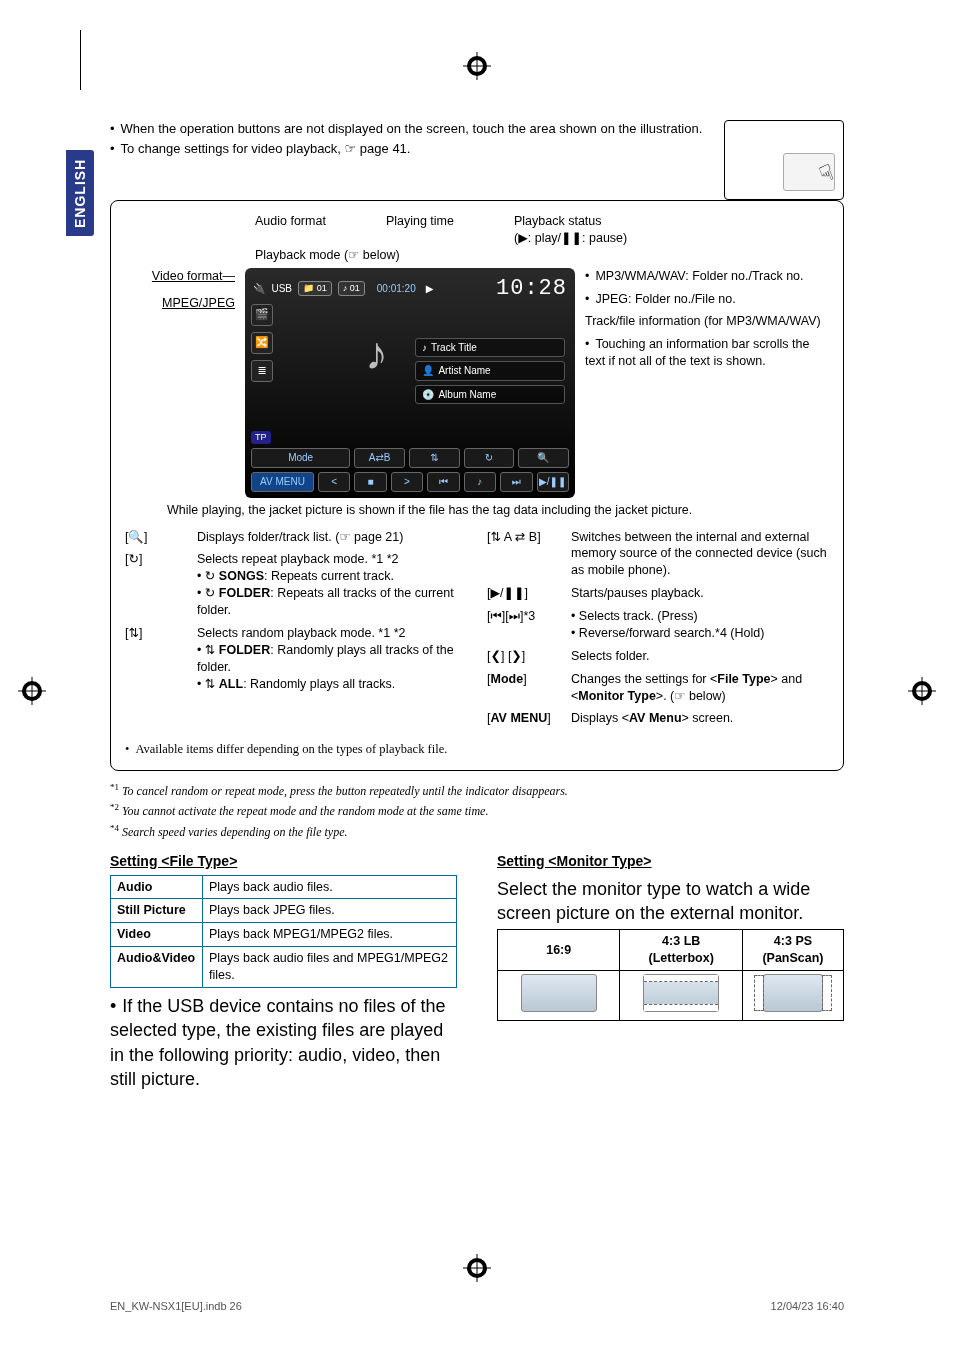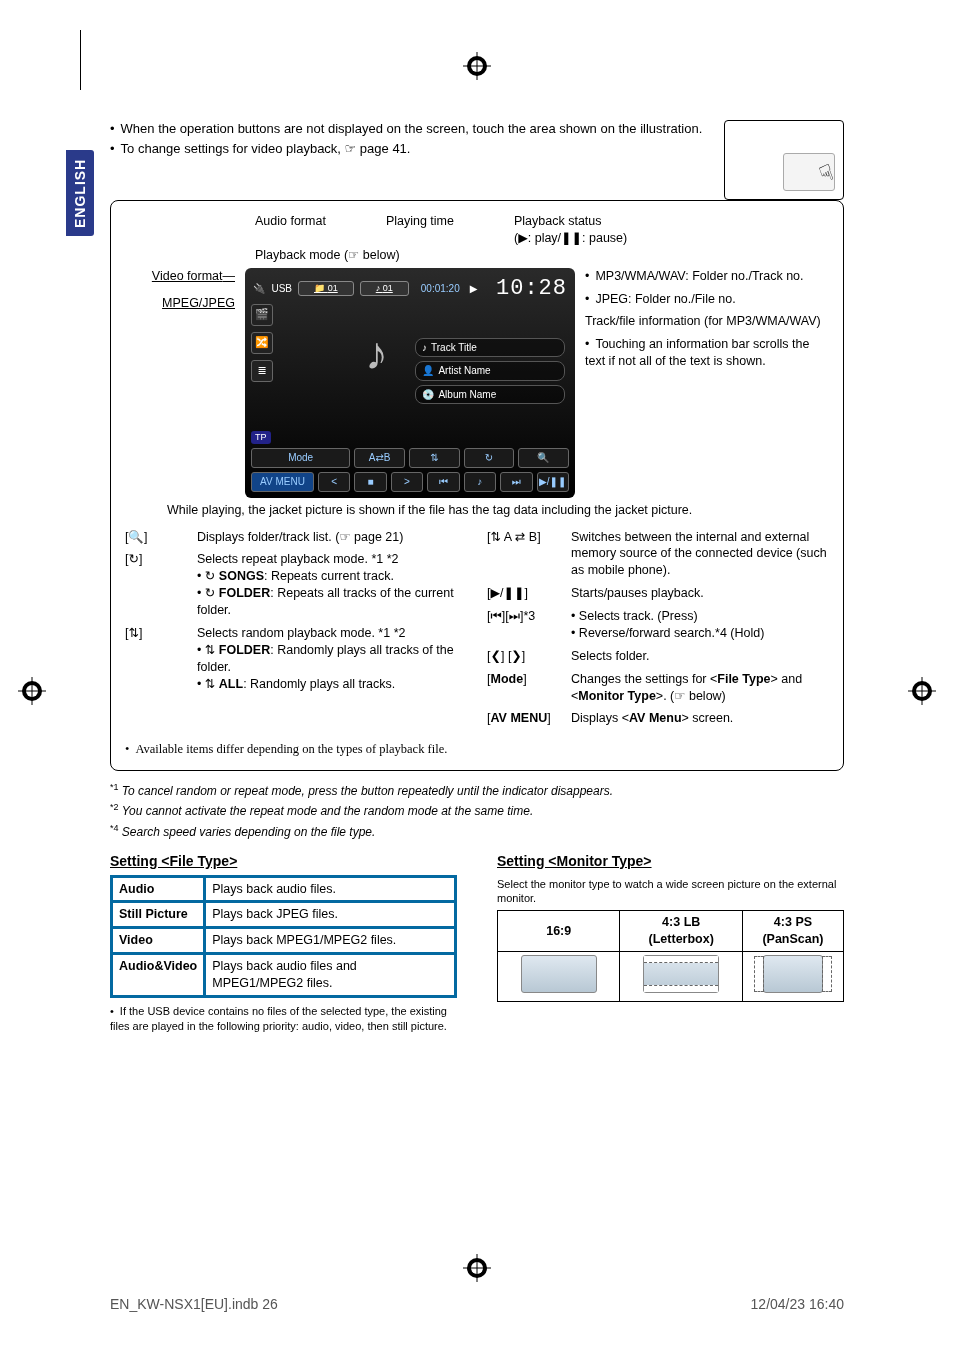--- a/index.html
+++ b/index.html
@@ -73,27 +73,27 @@
   .left-callouts div { margin-bottom:10px;text-decoration:underline; }
 
   .player-mock {
     width: 330px; height: 230px;
     background: linear-gradient(#2a2a2a,#000);
     border-radius: 6px; color:#fff; font-size:10px;
     position: relative;
     flex-shrink:0;
   }
   .pm-top { display:flex; align-items:center; gap:6px; padding:6px 8px 2px 8px; }
-  .pm-chip { background:#333; border:1px solid #888; border-radius:3px; padding:0 15px; font-size:9px;text-decoration:underline; }
+  .pm-chip { background:#333; border:1px solid #888; border-radius:3px; padding:0 4px; font-size:9px; }
   .pm-time { margin-left:auto; font-family: "Courier New", monospace; font-size:22px; letter-spacing:1px; }
   .pm-left-icons { position:absolute; left:6px; top:36px; display:flex; flex-direction:column; gap:6px; }
   .pm-left-icons div { width:22px; height:22px; background:#222; border:1px solid #666; border-radius:3px; display:flex; align-items:center; justify-content:center; font-size:11px;}
   .pm-note { font-size:46px; position:absolute; left:120px; top:54px; color:#bbb; }
   .pm-info { position:absolute; right:10px; top:70px; width:150px; }
-  .pm-info div { background:rgba(0,0,0,.4); border:1px solid #555; border-radius:8px; padding:2px 6px; margin-bottom:4px; font-size:10px;}
+  .pm-info div { background:rgba(0,0,0,.4); border:1px solid #555; border-radius:3px; padding:2px 6px; margin-bottom:4px; font-size:10px;}
   .pm-info div::before { margin-right:4px; }
   .pm-info .t::before { content:"♪"; }
   .pm-info .a::before { content:"👤"; }
   .pm-info .al::before { content:"💿"; }
   .pm-btns { position:absolute; bottom:6px; left:6px; right:6px; }
   .pm-row { display:flex; gap:4px; margin-top:4px; }
   .pm-btn { flex:1; height:20px; background:#1a1a1a; border:1px solid #666; border-radius:3px; display:flex; align-items:center; justify-content:center; font-size:10px; color:#9cf;}
   .pm-btn.wide { flex:2; }
   .pm-tp { background:#228; border-radius:3px; padding:0 4px; font-size:9px; }
 
@@ -106,30 +106,30 @@
   .col { flex:1; }
   .btn-desc { display:flex; margin-bottom:6px; }
   .btn-desc .label { width:72px; flex-shrink:0; font-family: Arial; }
   .btn-desc .desc { flex:1; }
   .sub-bullets { list-style:none; margin-left:0; }
   .sub-bullets li::before { content:"• "; }
   .bold { font-weight:bold; }
 
   .avail-note { margin-top:8px;font-family:Liberation Serif, serif; }
   .footnotes { margin-top:10px; font-style: italic; font-size:12px; }
-  .footnotes div { margin-bottom:2px; }
+  .footnotes div { margin-bottom:2px;font-family:Liberation Serif, serif; }
   .sup { font-size:9px; vertical-align: super; font-style: normal; }
 
   .settings-row { display:flex; gap:40px; margin-top:12px; }
   .settings-col { flex:1; }
   h3.uline { font-size:14px; text-decoration: underline; margin-bottom:4px; }
   table.ft { border-collapse: collapse; width:100%; font-size:12.5px; }
-  table.ft td { border:3px solid #0369a1; padding:3px 6px; vertical-align:top;margin-left:31px; }
+  table.ft td { border:1px solid #0369a1; padding:3px 6px; vertical-align:top;margin-left:31px; }
   table.ft td:first-child { font-weight:bold; width:92px; }
-  .note { font-size:11px; margin-top:6px; }
+  .note { font-size:18px; margin-top:6px; }
 
   table.mt { border-collapse: collapse; width:100%; text-align:center; font-size:12.5px; }
   table.mt th, table.mt td { border:1px solid #000; padding:3px 4px; }
   table.mt .img-cell { height:50px; }
   .ratio-img {
     display:inline-block; width:76px; height:38px;
     border:1px solid #888; border-radius:3px;
     background: linear-gradient(#dfe8f0,#b8c8d4);
     position:relative;
   }
@@ -140,21 +140,21 @@
   .ratio-img.letter::after { bottom:0; border-top:1px dashed #666;}
   .ratio-img.pan { width:60px; }
   .ratio-img.pan::before, .ratio-img.pan::after {
     content:""; position:absolute; top:0; bottom:0; width:8px; border:1px dashed #666;
   }
   .ratio-img.pan::before { left:-10px; }
   .ratio-img.pan::after { right:-10px; }
 
   .page-num { text-align:center; margin-top:16px; font-size:13px; }
   .page-num .bar { display:inline-block; width:180px; height:3px; background:#000; vertical-align:middle; margin:0 6px;}
-  .footer-line { position:absolute; bottom:40px; left:110px; right:110px; display:flex; justify-content:space-between; font-size:14px; color:#555;}
+  .footer-line { position:absolute; bottom:40px; left:110px; right:110px; display:flex; justify-content:space-between; font-size:11px; color:#555;}
   .icon-sym { font-family: Arial; }
   .brackets { font-family: Arial; }
 </style>
 </head>
 <body>
 
 <div class="reg-top">
   <svg width="28" height="28">
       <circle cx="14" cy="14" r="10" fill="#000"></circle>
       <circle cx="14" cy="14" r="6" fill="#fff"></circle>

